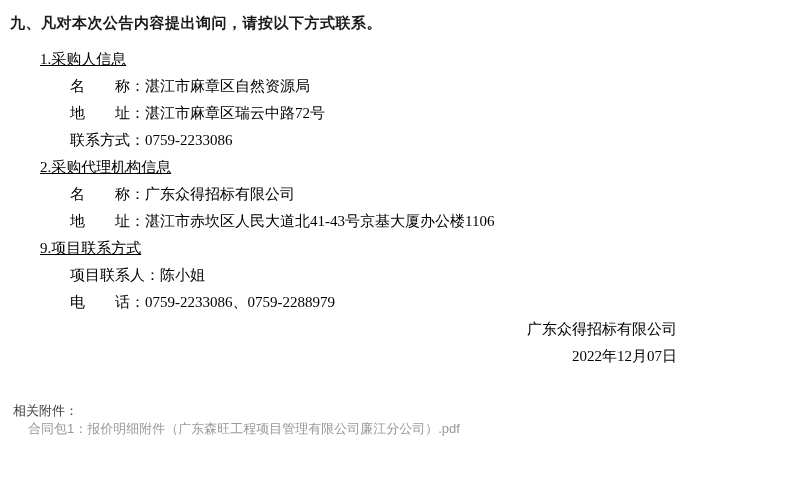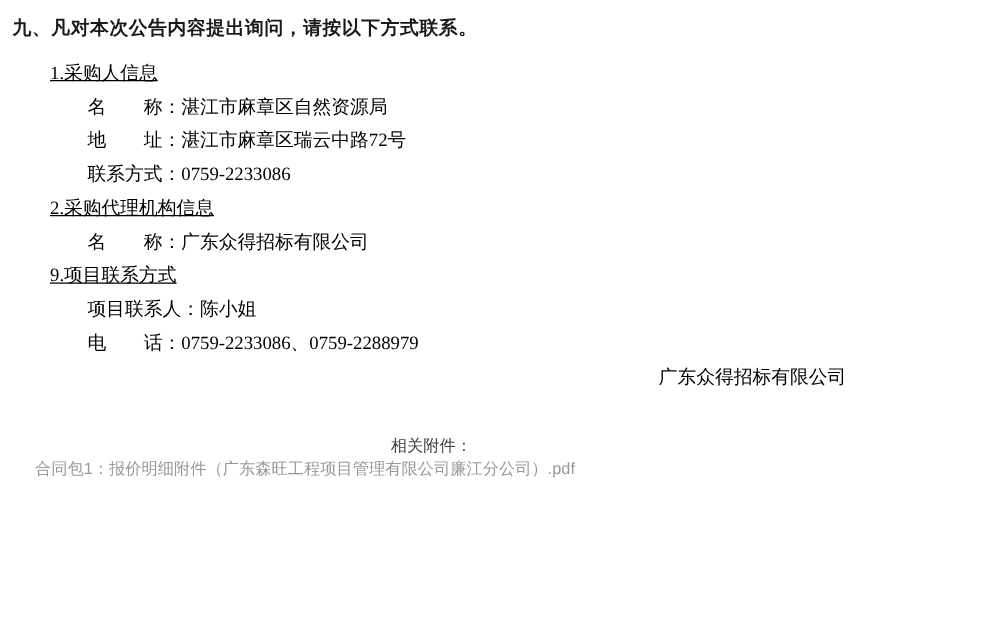--- a/index.html
+++ b/index.html
@@ -41,21 +41,20 @@
   }
   .attachments {
     margin-top: 32px;
     font-family: "Liberation Sans", "DejaVu Sans", sans-serif;
     font-size: 13px;
   }
   .attachments-label {
     color: #404040;
     margin-left: 3px;
     line-height: 18px;
-    text-align: center;
   }
   .attachment-link {
     display: block;
     color: #999999;
     margin-left: 18px;
     line-height: 18px;
     text-decoration: none;
     cursor: pointer;
     white-space: nowrap;
   }
@@ -69,29 +68,31 @@
 
   <div class="content">
 
     <div class="line section-title">1.采购人信息</div>
     <div class="line row"><span>名　　称：</span><span>湛江市麻章区自然资源局</span></div>
     <div class="line row"><span>地　　址：</span><span>湛江市麻章区瑞云中路72号</span></div>
     <div class="line row"><span>联系方式：</span><span>0759-2233086</span></div>
 
     <div class="line section-title">2.采购代理机构信息</div>
     <div class="line row"><span>名　　称：</span><span>广东众得招标有限公司</span></div>
+    <div class="line row"><span>地　　址：</span><span>湛江市赤坎区人民大道北41-43号京基大厦办公楼1106</span></div>
 
     <div class="line section-title">9.项目联系方式</div>
     <div class="line row"><span>项目联系人：</span><span>陈小姐</span></div>
     <div class="line row"><span>电　　话：</span><span>0759-2233086、0759-2288979</span></div>
 
   </div>
 
   <div class="signature">
     <div class="line">广东众得招标有限公司</div>
+    <div class="line">2022年12月07日</div>
   </div>
 
   <div class="attachments">
     <div class="attachments-label">相关附件：</div>
     <a class="attachment-link">合同包1：报价明细附件（广东森旺工程项目管理有限公司廉江分公司）.pdf</a>
   </div>
 
 </div>
 
 </body></html>

